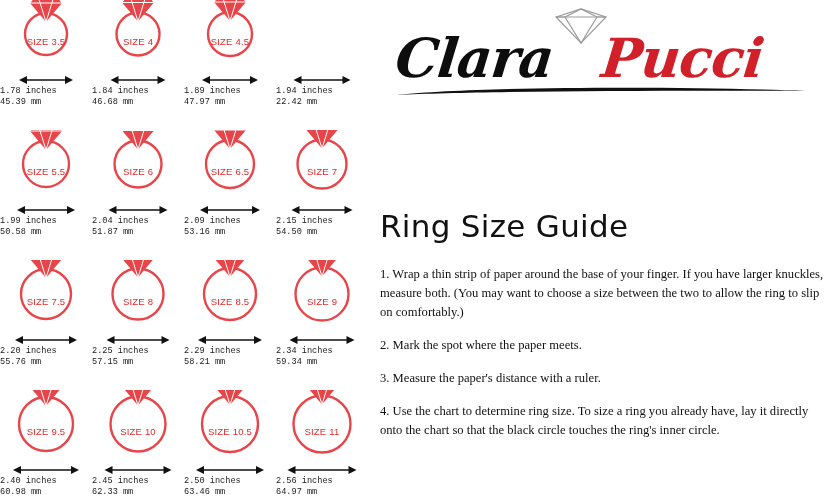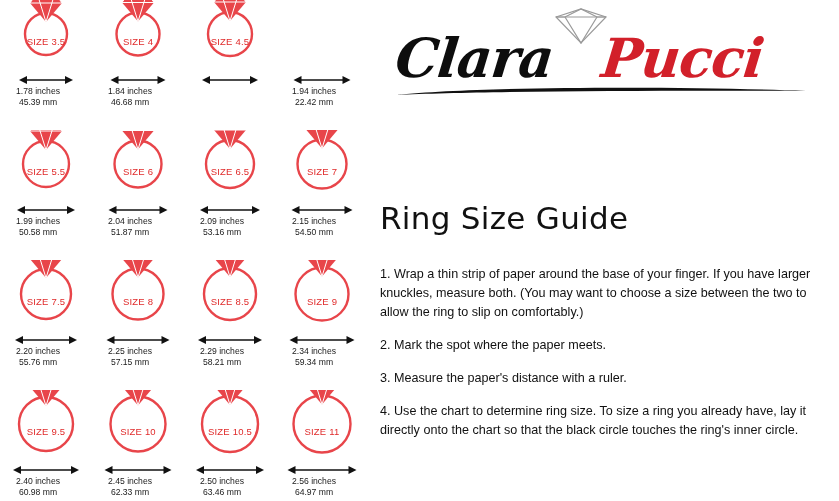--- a/index.html
+++ b/index.html
@@ -64,24 +64,25 @@
     left: 0;
     right: 0;
     top: 72px;
     height: 12px;
   }
   .measure {
     position: absolute;
     left: 0;
     right: 16px;
     top: 86px;
-    text-align: center;
+    text-align: left;
     font-size: 8.6px;
     line-height: 11px;
     color: #1a1a1a;
+    font-family: Liberation Mono, monospace;
   }
 
   
   .right {
     position: absolute;
     left: 372px;
     top: 0;
     width: 467px;
     height: 501px;
   }
@@ -125,39 +126,39 @@
     position: absolute;
     left: 18px;
     top: 80px;
     width: 420px;
     height: 12px;
   }
 
   .guide-title {
     position: absolute;
     left: 8px;
-    top: 200px;
+    top: 208px;
     font-size: 31px;
     font-weight: normal;
     letter-spacing: .3px;
     color: #111111;
     font-family: "DejaVu Sans", sans-serif;
   }
   .steps {
     position: absolute;
     left: 8px;
     top: 252px;
     width: 452px;
   }
   .step {
     font-size: 12.6px;
     line-height: 19px;
     color: #111111;
     margin-bottom: 14px;
-    font-family: Liberation Sans, sans-serif;
+    font-family: Liberation Serif, serif;
   }
 </style>
 </head>
 <body>
 
 <div class="page">
 
   <div class="chart" id="chart-grid">
       <div class="cell">
         <div class="ring-wrap">
@@ -231,20 +232,24 @@
               <path d="M30 2 L62 2"></path>
             </g>
           </svg>
           <div class="size-label">SIZE 4.5</div>
         </div>
         <div class="arrow-row"><svg width="92" height="12" viewBox="0 0 92 12">
             <line x1="24" y1="6" x2="68" y2="6" stroke="#111" stroke-width="1.4"></line>
             <polygon points="18,6 26,2 26,10" fill="#111"></polygon>
             <polygon points="74,6 66,2 66,10" fill="#111"></polygon>
           </svg></div>
+        <div class="measure">
+          <div>1.89 inches</div>
+          <div>47.97 mm</div>
+        </div>
       </div>
       <div class="cell">
         <div class="arrow-row"><svg width="92" height="12" viewBox="0 0 92 12">
             <line x1="23.5" y1="6" x2="68.5" y2="6" stroke="#111" stroke-width="1.4"></line>
             <polygon points="17.5,6 25.5,2 25.5,10" fill="#111"></polygon>
             <polygon points="74.5,6 66.5,2 66.5,10" fill="#111"></polygon>
           </svg></div>
         <div class="measure">
           <div>1.94 inches</div>
           <div>22.42 mm</div>

